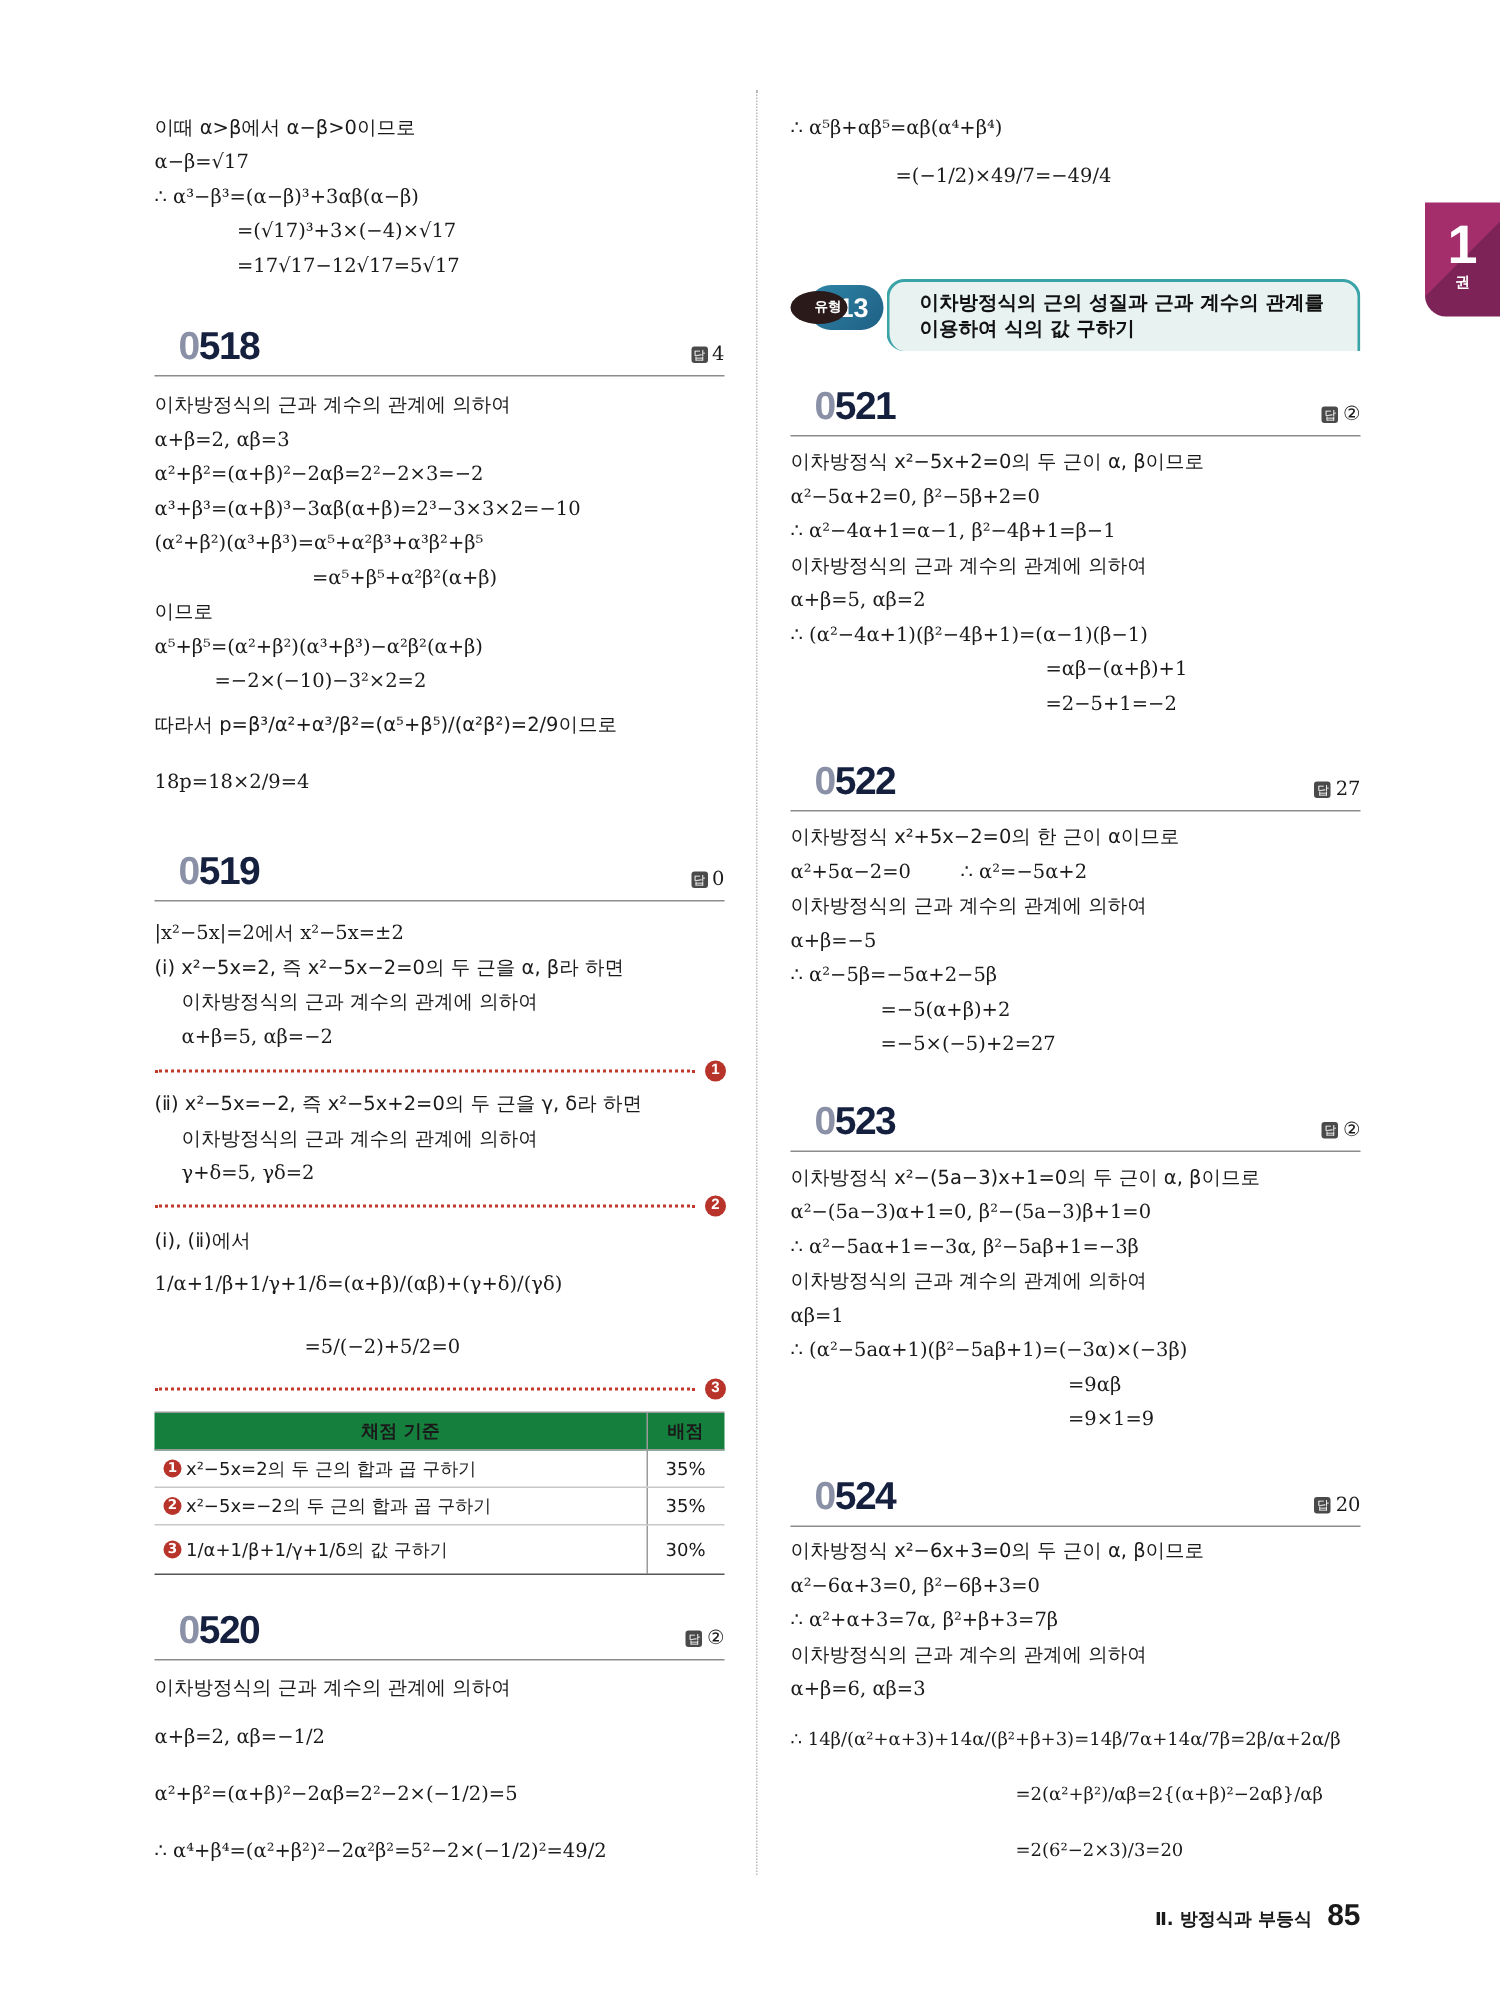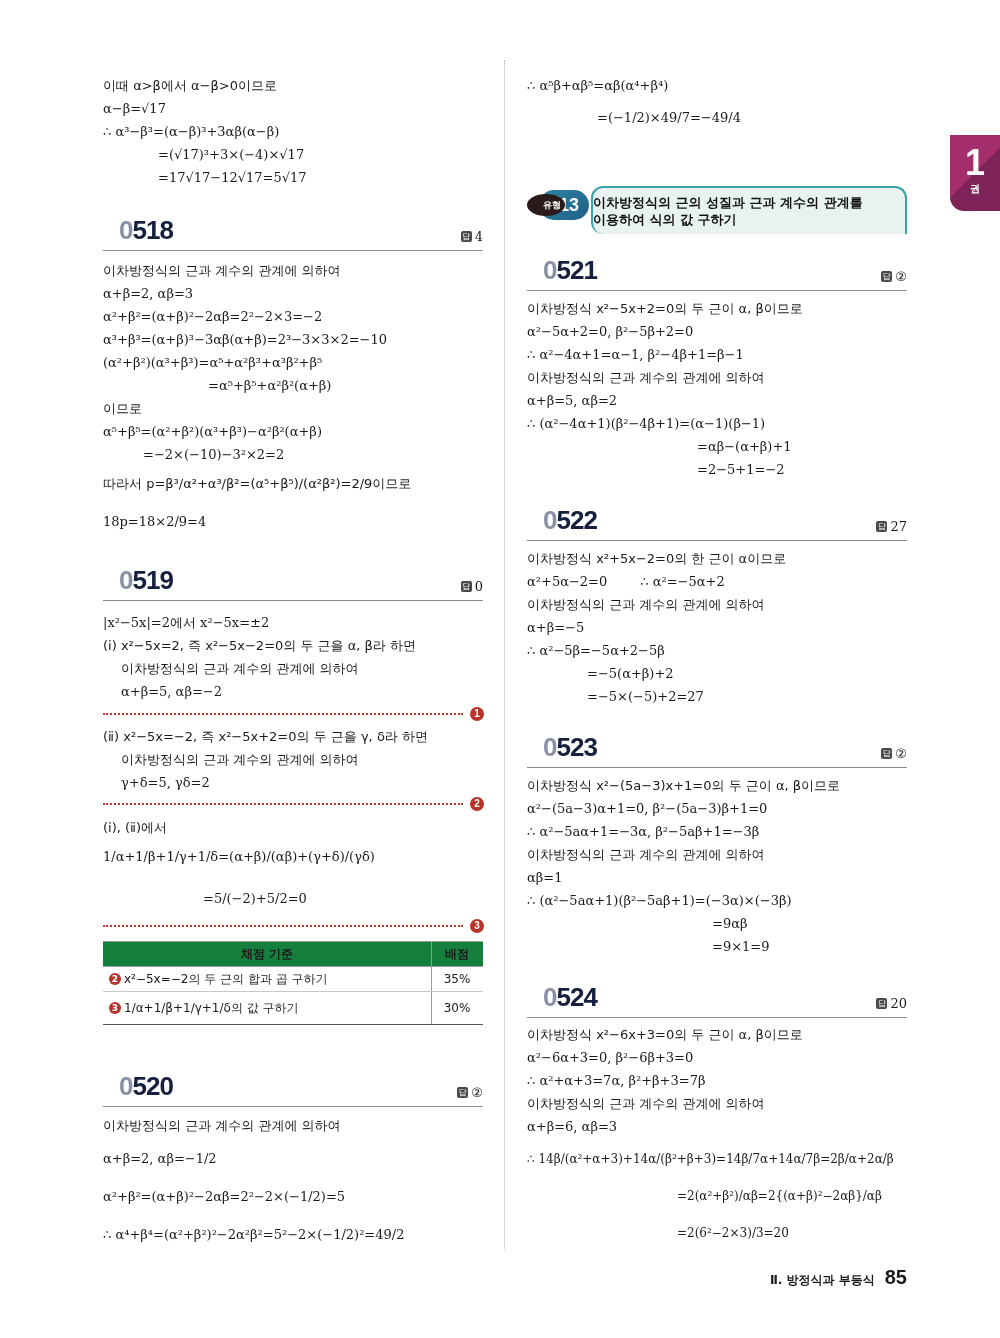--- a/index.html
+++ b/index.html
@@ -27,21 +27,21 @@
   table.score { position:absolute; left:0; top:941px; width:380px; border-collapse:collapse; font-family:"DejaVu Sans", sans-serif; font-size:12px; }
   table.score th { background:#15803d; font-weight:bold; height:22px; border-top:1px solid #9a9a9a; border-bottom:1px solid #9a9a9a; }
   table.score td { height:22px; border-bottom:1px solid #c8c8c8; padding-left:6px; }
   table.score tr:last-child td { border-bottom:1.5px solid #555; }
   table.score th.pts, table.score td.pts { width:50px; border-left:1px solid #9a9a9a; text-align:center; padding-left:0; }
   .small-c { display:inline-block; width:12px; height:12px; border-radius:50%; background:#b8342b; color:#fff; font-size:9px; line-height:12px; text-align:center; font-weight:bold; margin-right:3px; vertical-align:middle; }
 
   .type-box { position:absolute; left:0; top:186px; width:380px; height:50px; }
   .type-label { position:absolute; left:0; top:8px; width:22px; height:22px; border-radius:50%; background:#2a1a1a; color:#fff; font-family:"DejaVu Sans", sans-serif; font-size:9px; font-weight:bold; line-height:22px; text-align:left; z-index:3;padding-left:16px; }
   .type-num { position:absolute; left:12px; top:4px; width:50px; height:30px; border-radius:15px; background:linear-gradient(135deg,#2e86a6,#1f5f85); color:#fff; font-family:"Liberation Sans", sans-serif; font-weight:bold; font-size:18px; line-height:30px; text-align:right; padding-right:10px; box-sizing:border-box; z-index:2; }
-  .type-title { position:absolute; left:64px; top:0; right:0; height:48px; background:#e7f2f1; border:2px solid #3aa3a8; border-bottom:none; border-radius:12px 12px 0 12px; box-sizing:border-box; padding:6px 0; font-family:"DejaVu Sans", sans-serif; font-weight:bold; font-size:13px; line-height:17px; color:#111; }
+  .type-title { position:absolute; left:64px; top:0; right:0; height:48px; background:#e7f2f1; border:2px solid #3aa3a8; border-bottom:none; border-radius:12px 12px 0 12px; box-sizing:border-box; padding:6px 20px; font-family:"DejaVu Sans", sans-serif; font-weight:bold; font-size:13px; line-height:17px; color:#111; }
 
   .vol-tab { position:absolute; left:950px; top:135px; width:50px; height:76px; background:linear-gradient(135deg,#a42e6c 0%,#a42e6c 50%,#7e2357 50%,#7e2357 100%); border-radius:0 0 0 14px; color:#fff; text-align:center; }
   .vol-tab .n { font-family:"Liberation Sans", sans-serif; font-weight:bold; font-size:36px; line-height:40px; margin-top:8px; }
   .vol-tab .k { font-family:"DejaVu Sans", sans-serif; font-weight:bold; font-size:10px; line-height:12px; }
 
   .footer { position:absolute; right:93px; top:1266px; font-family:"DejaVu Sans", sans-serif; font-size:12px; font-weight:bold; display:flex; align-items:baseline; gap:10px; }
   .footer .page { font-family:"Liberation Sans", sans-serif; font-size:20px; font-weight:bold; }
 </style>
 </head>
 <body>
@@ -103,20 +103,24 @@
   <div class="dots" style="top:925px"></div>
   <div class="circ-num" style="top:919px;left:367px">3</div>
 
   <table class="score">
     <tbody>
         <tr>
       <th>채점 기준</th>
       <th class="pts">배점</th>
     </tr>
     <tr>
+      <td><span class="small-c">1</span><span>x²−5x=2의 두 근의 합과 곱 구하기</span></td>
+      <td class="pts">35%</td>
+    </tr>
+    <tr>
       <td><span class="small-c">2</span><span>x²−5x=−2의 두 근의 합과 곱 구하기</span></td>
       <td class="pts">35%</td>
     </tr>
     <tr>
       <td style="height:30px"><span class="small-c">3</span><span>1/α+1/β+1/γ+1/δ의 값 구하기</span></td>
       <td class="pts">30%</td>
     </tr>
   </tbody>
     </table>
 

